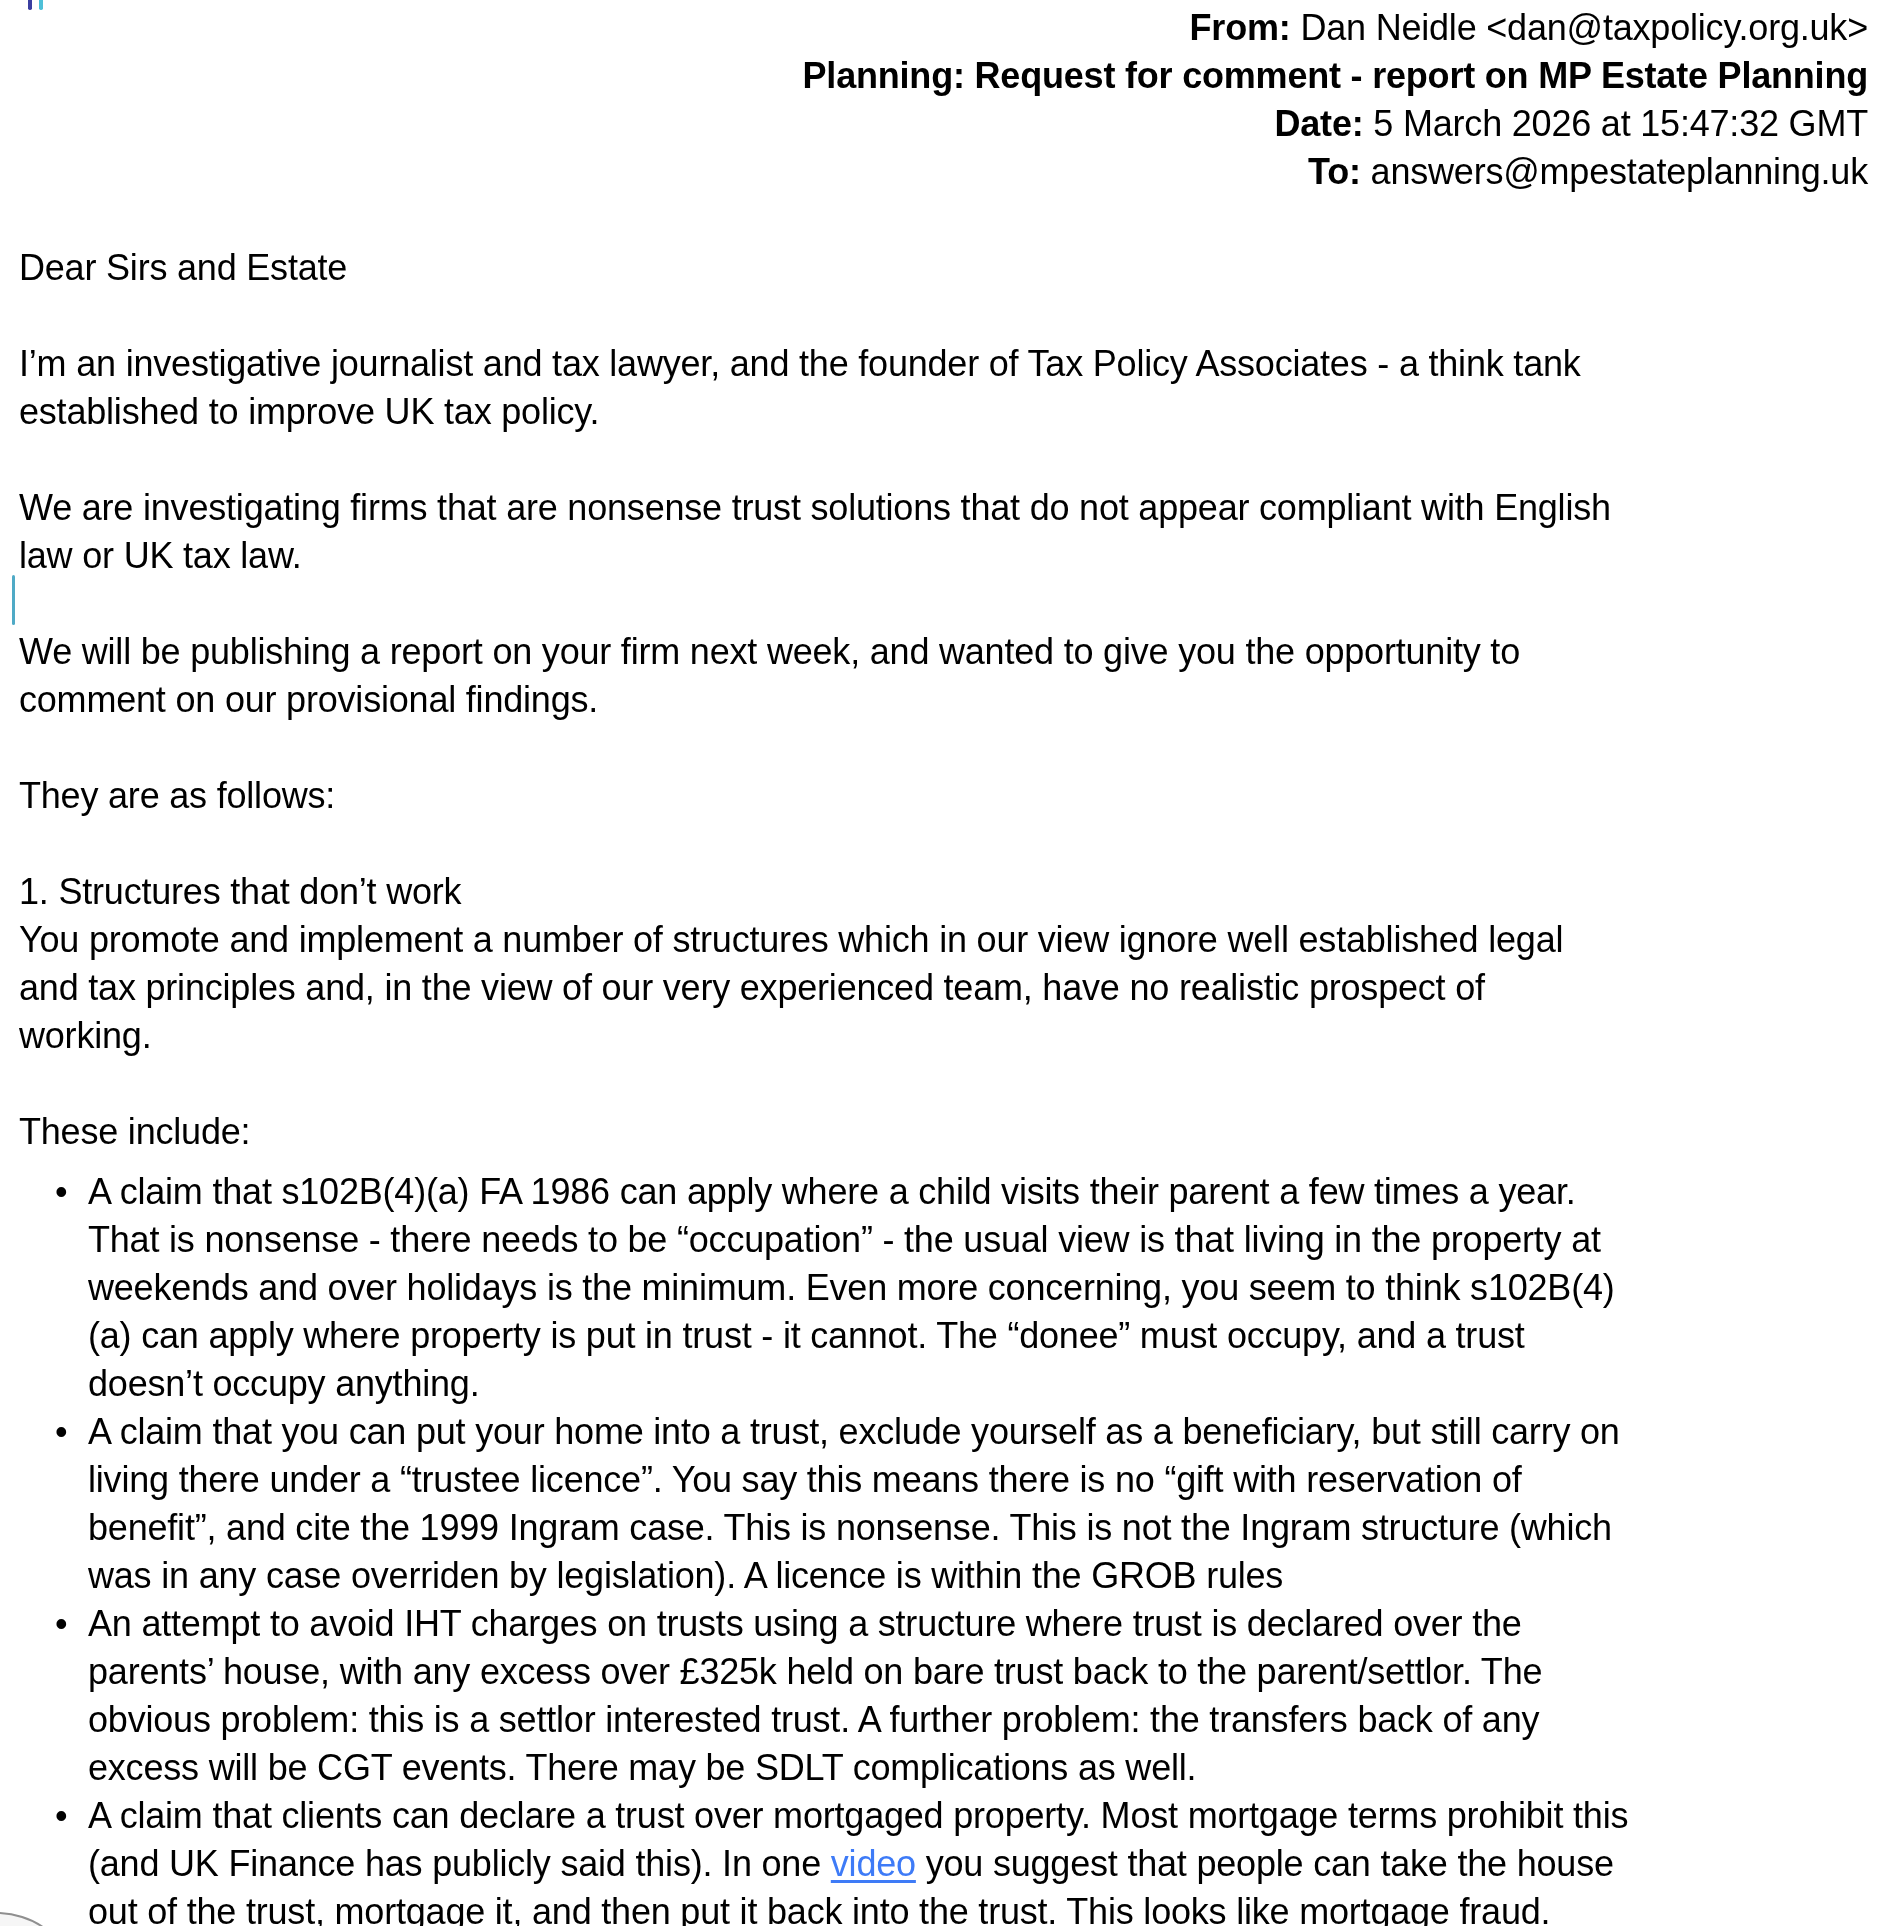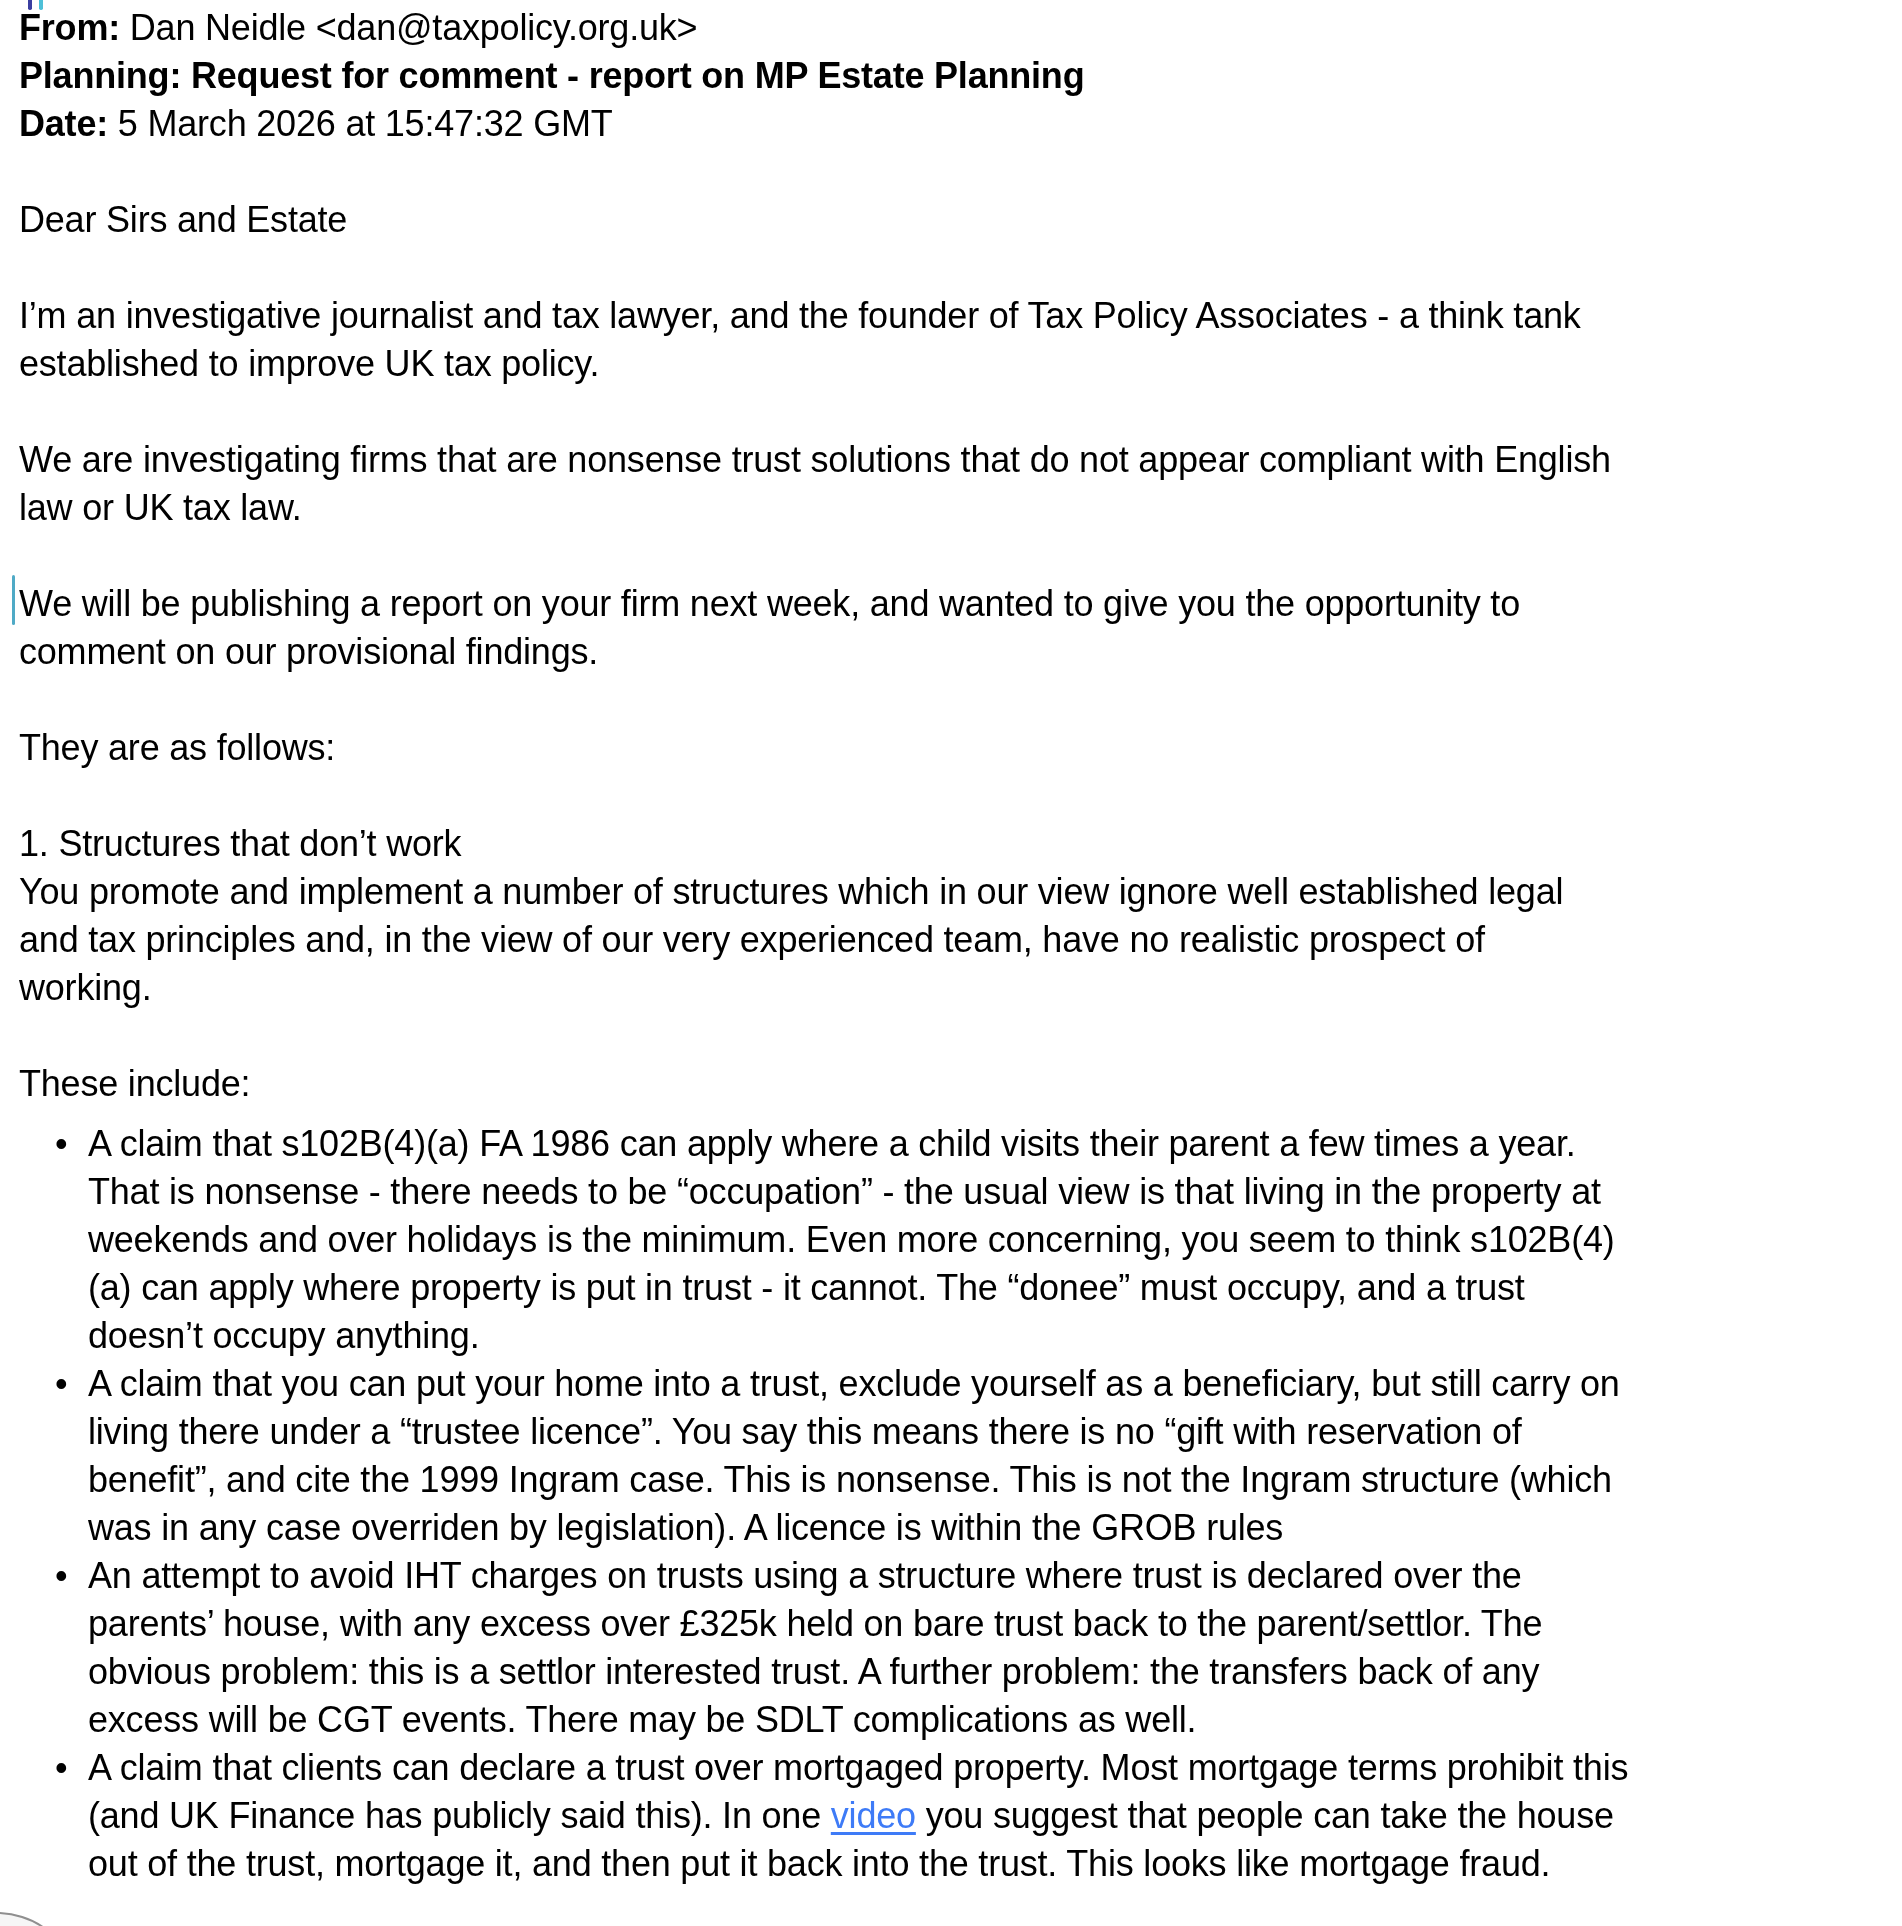--- a/index.html
+++ b/index.html
@@ -17,21 +17,21 @@
     line-height: 48px;
     color: #000000;
     letter-spacing: -0.2px;
   }
   .email {
     position: absolute;
     top: 4.3px;
     left: 19px;
     right: 34px;
   }
-  .hline { white-space: pre-wrap; }
+  .hline { white-space: pre-wrap; text-align: right; }
   .hlabel { font-weight: 700; }
   .hline.subject { font-weight: 700; }
   .para {
     margin: 0 0 48px 0;
     white-space: pre-wrap;
   }
   .para.tight { margin-bottom: 0; }
   .header-block { margin: 0 0 48px 0; }
   .heading {
     font-weight: 400;
@@ -100,20 +100,21 @@
 
 <div class="top-accent indigo"></div>
 <div class="top-accent cyan"></div>
 
 <div class="email">
 
   <div class="header-block">
     <div class="hline"><span class="hlabel">From:</span> <span>Dan Neidle &lt;dan@taxpolicy.org.uk&gt;</span></div>
     <div class="hline subject"><span class="hlabel">Planning:</span> <span>Request for comment - report on MP Estate Planning</span></div>
     <div class="hline"><span class="hlabel">Date:</span> <span>5 March 2026 at 15:47:32 GMT</span></div>
+    <div class="hline"><span class="hlabel">To:</span> <span>answers@mpestateplanning.uk</span></div>
   </div>
 
   <div>
     <p class="para">Dear Sirs and Estate</p>
 
     <p class="para">I’m an investigative journalist and tax lawyer, and the founder of Tax Policy Associates - a think tank
 established to improve UK tax policy.</p>
 
     <p class="para">We are investigating firms that are nonsense trust solutions that do not appear compliant with English
 law or UK tax law.</p>

